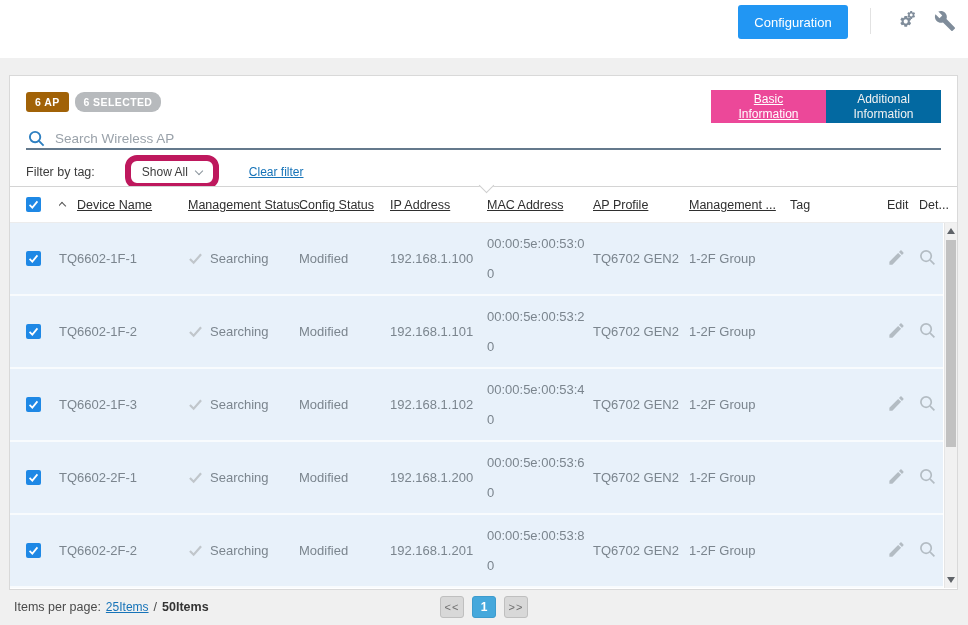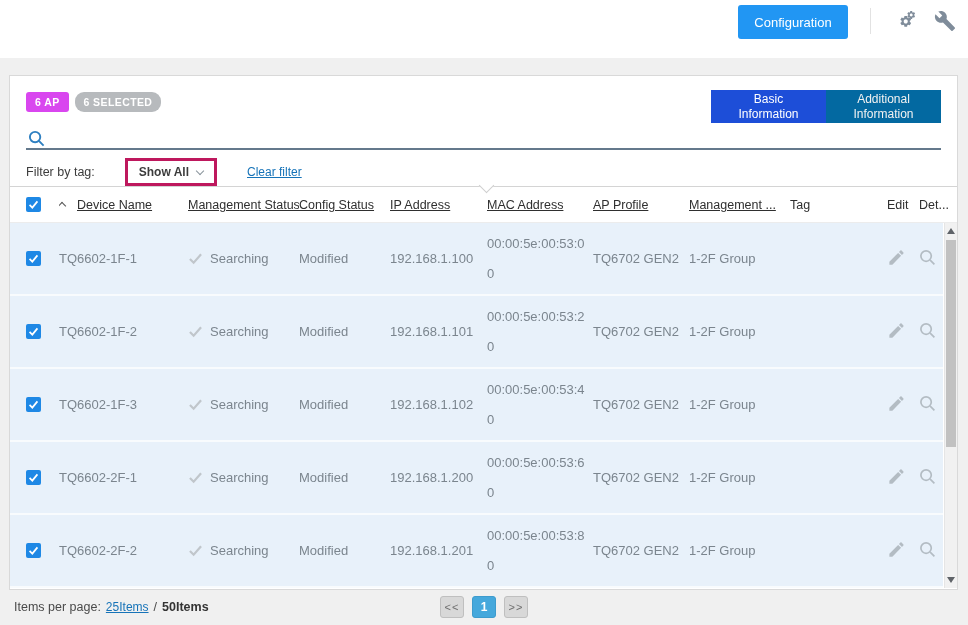--- a/index.html
+++ b/index.html
@@ -28,45 +28,45 @@
   .card {
     position: absolute; top: 75px; left: 9px; width: 949px; height: 515px;
     background: #fff; border: 1px solid #d9d9d9;
   }
 
   .badges { position: absolute; top: 16px; left: 16px; display: flex; gap: 6px; }
   .badge {
     color: #fff; font-size: 10.5px; font-weight: bold; letter-spacing: .4px;
     padding: 4px 9px; border-radius: 3px;
   }
-  .badge.count { background: #d946ef; }
+  .badge.count { background: #a16207; }
   .badge.selected { background: #b7babd; border-radius: 9px; }
 
   .tabs { position: absolute; top: 14px; right: 16px; display: flex; }
   .tab {
     width: 115px; height: 33px; font-size: 12px; line-height: 1.25;
     display: flex; align-items: center; justify-content: center; text-align: center;
     cursor: pointer; white-space: pre-line;
   }
-  .tab.active { background: #1d4ed8; color: #fff; }
+  .tab.active { background: #ec4899; color: #fff; text-decoration: underline; }
   .tab.inactive { background: #0369a1; color: #f2f2f2; }
 
   .search-row { position: absolute; top: 50px; left: 18px; right: 18px; height: 24px; display: flex; align-items: center; gap: 10px; }
   .search-input {
     border: none; outline: none; background: transparent; flex: 1;
     font-family: "Liberation Sans", sans-serif; font-size: 13.5px; color: #333;
   }
   .search-input::placeholder { color: #9aa2aa; opacity: 1; }
   .search-underline { position: absolute; top: 72px; left: 16px; right: 16px; height: 2px; background: #64798c; }
 
   .filter-row { position: absolute; top: 84px; left: 16px; height: 24px; display: flex; align-items: center; gap: 30px; }
   .filter-label { font-size: 12.5px; color: #3c3c3c; }
   .filter-dropdown {
-    display: flex; align-items: center; gap: 8px; border: 3px solid #be185d; border-radius: 0;
-    background: #fff; padding: 4px 11px; font-size: 12px; color: #3c3c3c; cursor: pointer; font-weight: bold;
+    display: flex; align-items: center; gap: 8px; border: 6px solid #be185d; border-radius: 12px;
+    background: #fff; padding: 4px 11px; font-size: 12px; color: #3c3c3c; cursor: pointer;
   }
   .chevron-down { width: 6px; height: 6px; border-right: 1.5px solid #8a949c; border-bottom: 1.5px solid #8a949c; transform: rotate(45deg); margin-top: -3px; }
   .link { color: #1673b8; text-decoration: underline; font-size: 12px; cursor: pointer; }
 
   .divider { position: absolute; top: 110px; left: 0; right: 0; height: 1px; background: #d4d4d4; }
   .notch {
     position: absolute; top: 104px; left: 471px; width: 11px; height: 11px;
     background: #fff; border-right: 1px solid #cfcfcf; border-bottom: 1px solid #cfcfcf;
     transform: rotate(45deg); z-index: 2;
   }
@@ -155,20 +155,21 @@
 Information</div>
   </div>
 
   <div class="search-row">
     <span style="display:inline-flex;">
       <svg viewBox="0 0 18 18" width="17" height="17" fill="none" stroke="#2d7fc1" stroke-width="2">
         <circle cx="7.5" cy="7.5" r="5.5"></circle>
           <line x1="11.8" y1="11.8" x2="16.5" y2="16.5"></line>
       </svg>
     </span>
+    <input class="search-input" type="text" placeholder="Search Wireless AP" style="">
   </div>
   <div class="search-underline"></div>
 
   <div class="filter-row">
     <span class="filter-label">Filter by tag:</span>
     <span class="filter-dropdown">
       <span>Show All</span>
       <span class="chevron-down"></span>
     </span>
     <a class="link">Clear filter</a>

